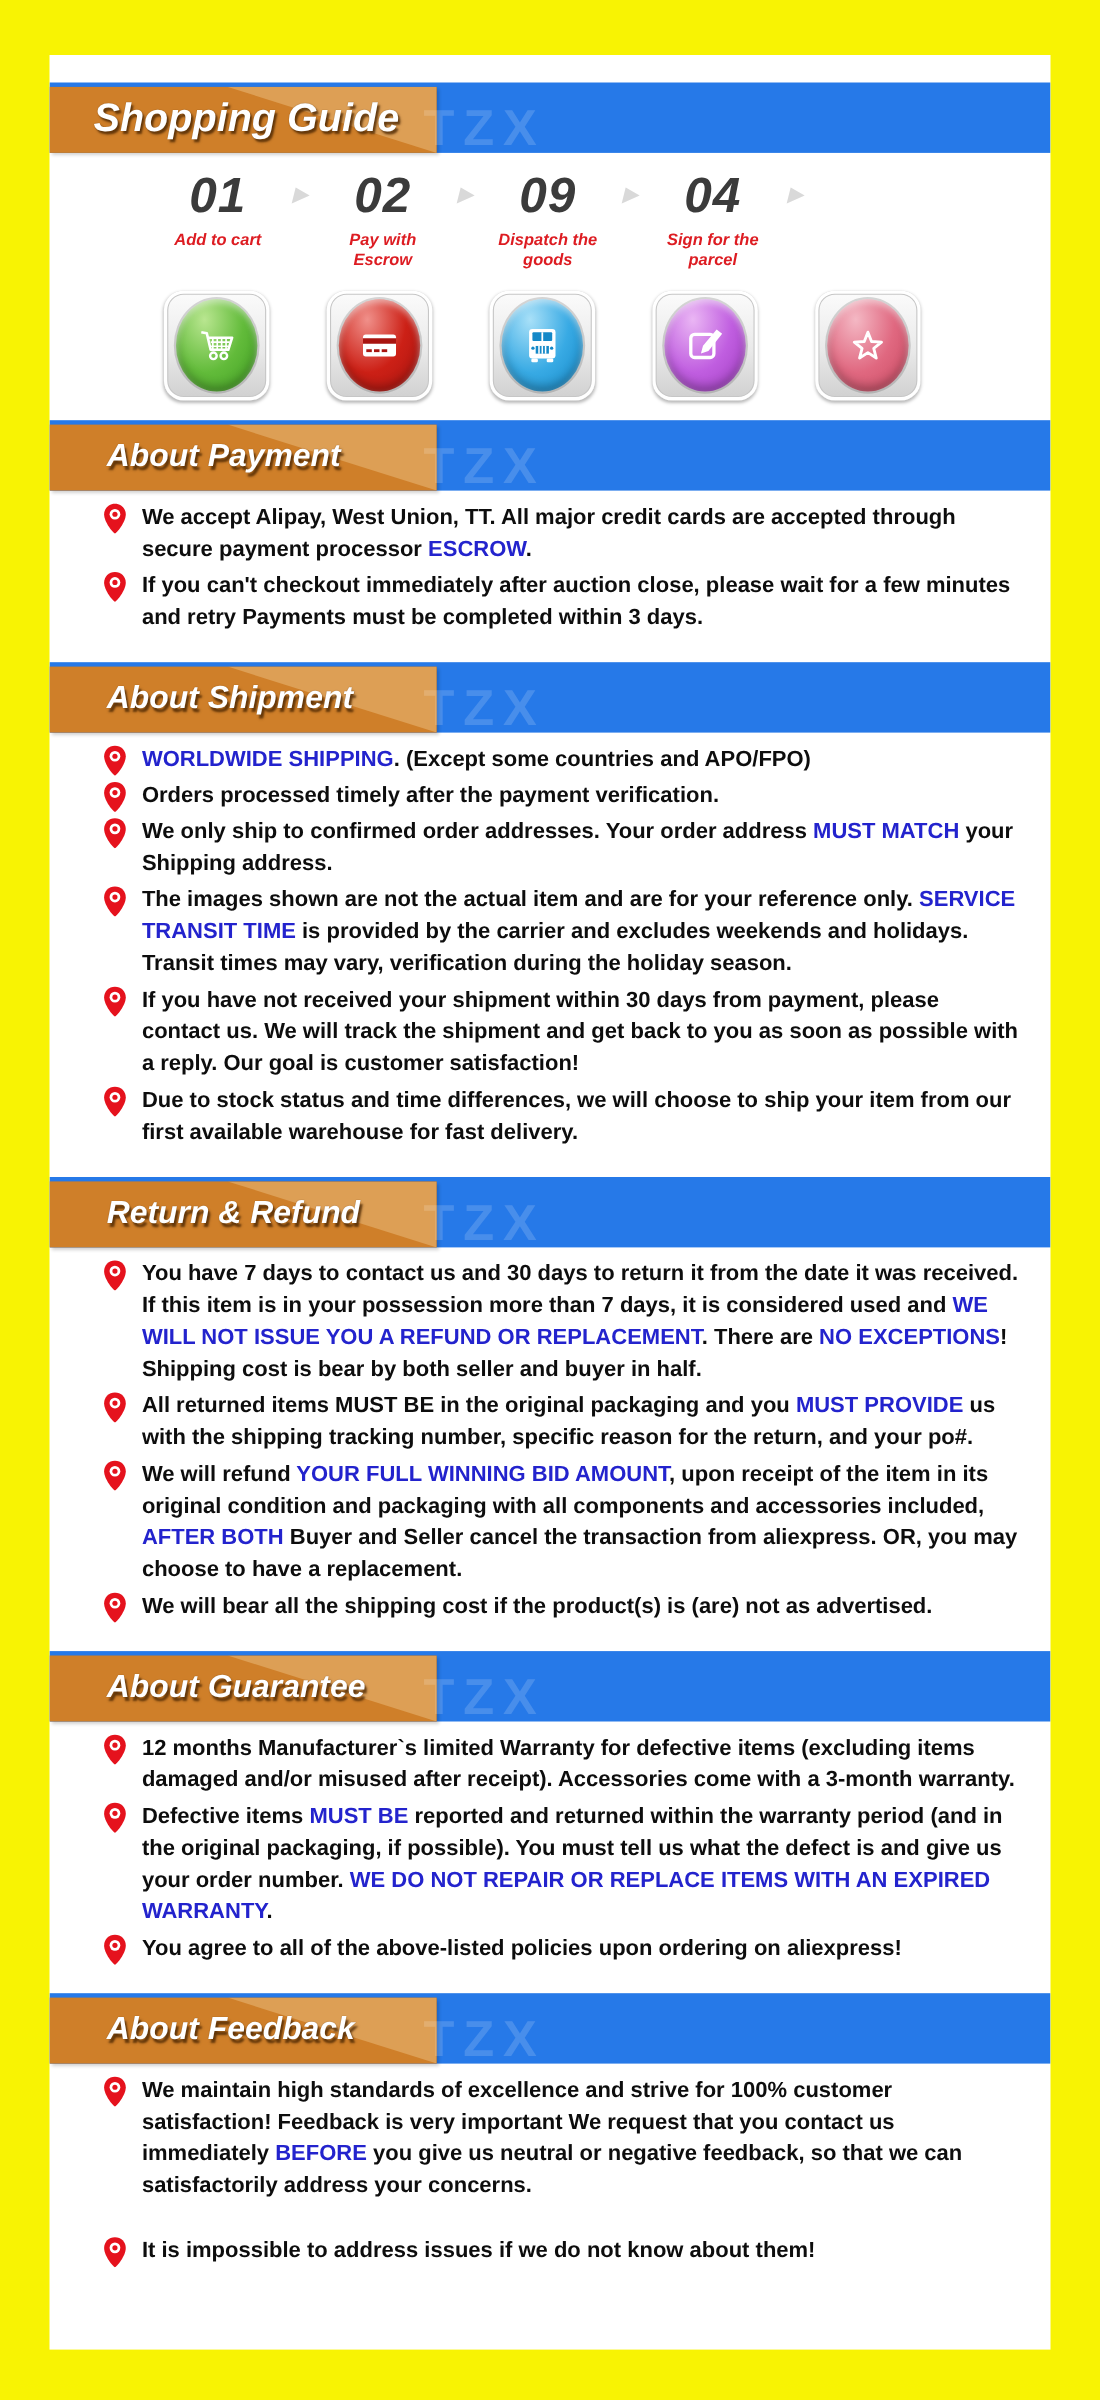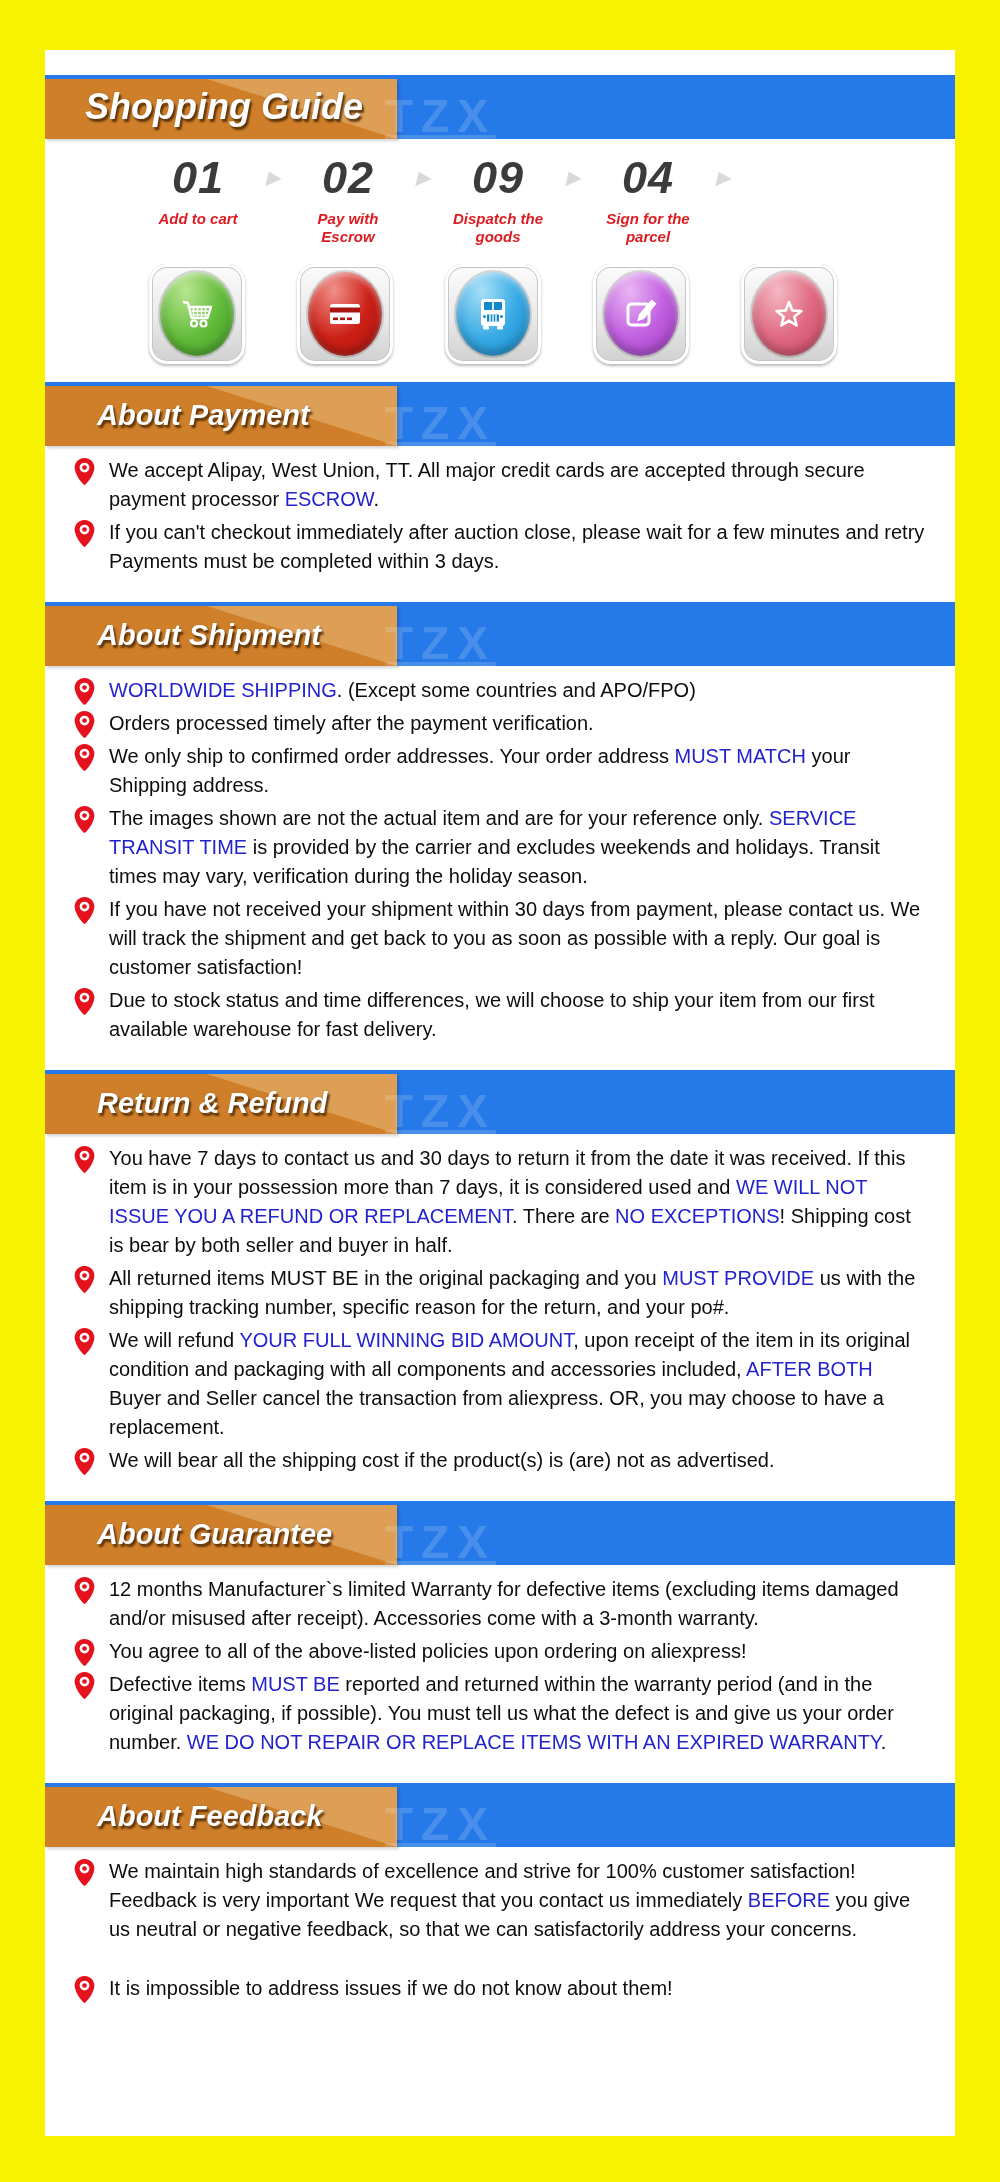--- a/index.html
+++ b/index.html
@@ -30,21 +30,20 @@
     font-family:Liberation Sans, sans-serif;font-style:italic;font-weight:bold;
     color:#fff;font-size:29px;line-height:58px;padding-left:52px;
     text-shadow:2px 3px 2px rgba(70,35,0,.8), 0 0 1px rgba(70,35,0,.6);
     white-space:nowrap;
   }
   .banner.main .ribbon-text{font-size:36px;line-height:56px;padding-left:40px;}
   .watermark{
     position:absolute;z-index:3;left:340px;bottom:-4px;
     font-weight:bold;font-size:46px;letter-spacing:8px;
     color:rgba(255,255,255,.16);
-    text-decoration:underline;
   }
   
   .steps{display:flex;margin:16px 0 0 88px;font-style:italic;}
   .step{width:130px;text-align:center;}
   .step-num{
     font-weight:bold;font-size:45px;line-height:46px;
     color:var(--step-number-gray,#3b3b3b);letter-spacing:1px;
   }
   .step-label{
     margin:9px auto 0;max-width:118px;
@@ -64,21 +63,21 @@
     display:flex;align-items:center;justify-content:center;
   }
   .oval{
     width:74px;height:84px;border-radius:50%;
     background:radial-gradient(ellipse at 35% 22%, var(--light) 0%, var(--base) 52%, var(--dark) 100%);
     box-shadow:inset 0 3px 6px rgba(255,255,255,.55), inset 0 -5px 9px rgba(0,0,0,.28), 0 0 0 2px rgba(0,0,0,.15);
     display:flex;align-items:center;justify-content:center;
   }
   
   .policy-section{margin-top:18px;}
-  .bullets{list-style:none;margin:10px 0 0 0;padding:0 26px 4px 28px;}
+  .bullets{list-style:none;margin:10px 0 0 0;padding:0 26px 4px 48px;font-weight:bold;}
   .bullet{position:relative;padding-left:36px;margin-bottom:4px;}
   .bullet.gap{margin-top:30px;}
   .pin{position:absolute;left:0;top:1px;}
   .bullet-text{margin:0;font-size:20px;line-height:29px;color:#0d0d0d;}
   .em{color:var(--emphasis-blue,#2323cd);}
 </style>
 </head>
 <body>
 
 <div class="panel">
@@ -351,32 +350,32 @@
   </li>
 
   <li class="bullet">
     <span class="pin">
       <svg width="23" height="30" viewBox="0 0 24 32">
         <path d="M12 1C6 1 1.5 5.6 1.5 11.3c0 7.8 9 18.6 10.5 18.6s10.5-10.8 10.5-18.6C22.5 5.6 18 1 12 1z" fill="var(--pin-red,#e5121d)"></path>
         <circle cx="12" cy="11.2" r="5.2" fill="#fff"></circle>
         <circle cx="12" cy="11.2" r="2.5" fill="var(--pin-red,#e5121d)"></circle>
       </svg>
     </span>
+    <p class="bullet-text"><span>Defective items </span><span class="em">MUST BE</span><span> reported and returned within the warranty period (and in the original packaging, if possible). You must tell us what the defect is and give us your order number. </span><span class="em">WE DO NOT REPAIR OR REPLACE ITEMS WITH AN EXPIRED WARRANTY</span><span>.</span></p>
+  </li>
+
+  <li class="bullet">
+    <span class="pin">
+      <svg width="23" height="30" viewBox="0 0 24 32">
+        <path d="M12 1C6 1 1.5 5.6 1.5 11.3c0 7.8 9 18.6 10.5 18.6s10.5-10.8 10.5-18.6C22.5 5.6 18 1 12 1z" fill="var(--pin-red,#e5121d)"></path>
+        <circle cx="12" cy="11.2" r="5.2" fill="#fff"></circle>
+        <circle cx="12" cy="11.2" r="2.5" fill="var(--pin-red,#e5121d)"></circle>
+      </svg>
+    </span>
     <p class="bullet-text"><span>You agree to all of the above-listed policies upon ordering on aliexpress!</span></p>
-  </li>
-
-  <li class="bullet">
-    <span class="pin">
-      <svg width="23" height="30" viewBox="0 0 24 32">
-        <path d="M12 1C6 1 1.5 5.6 1.5 11.3c0 7.8 9 18.6 10.5 18.6s10.5-10.8 10.5-18.6C22.5 5.6 18 1 12 1z" fill="var(--pin-red,#e5121d)"></path>
-        <circle cx="12" cy="11.2" r="5.2" fill="#fff"></circle>
-        <circle cx="12" cy="11.2" r="2.5" fill="var(--pin-red,#e5121d)"></circle>
-      </svg>
-    </span>
-    <p class="bullet-text"><span>Defective items </span><span class="em">MUST BE</span><span> reported and returned within the warranty period (and in the original packaging, if possible). You must tell us what the defect is and give us your order number. </span><span class="em">WE DO NOT REPAIR OR REPLACE ITEMS WITH AN EXPIRED WARRANTY</span><span>.</span></p>
   </li>
 </ul>
   </section>
 
   <section class="policy-section">
     <div class="banner">
       <div class="ribbon">
         <span class="ribbon-text">About Feedback</span>
       </div>
       <span class="watermark">TZX</span>

